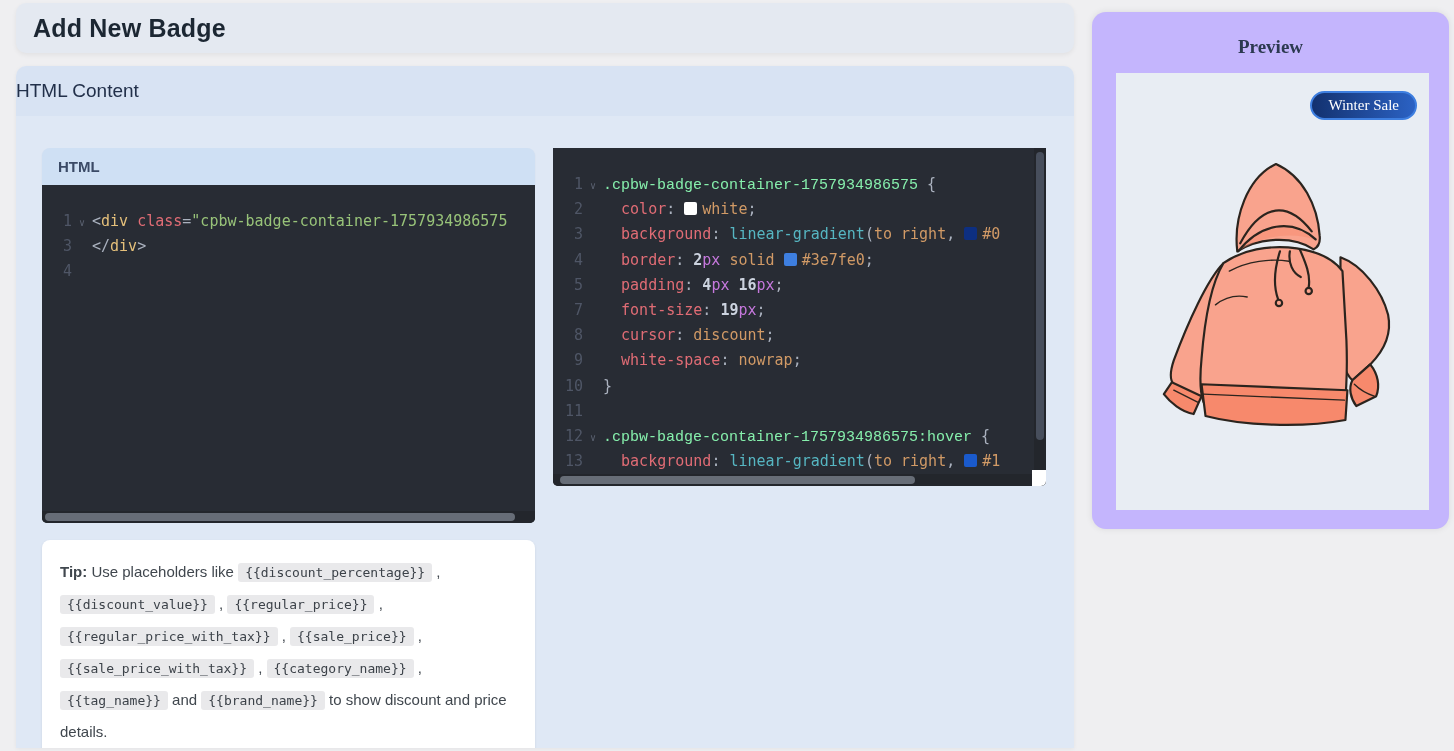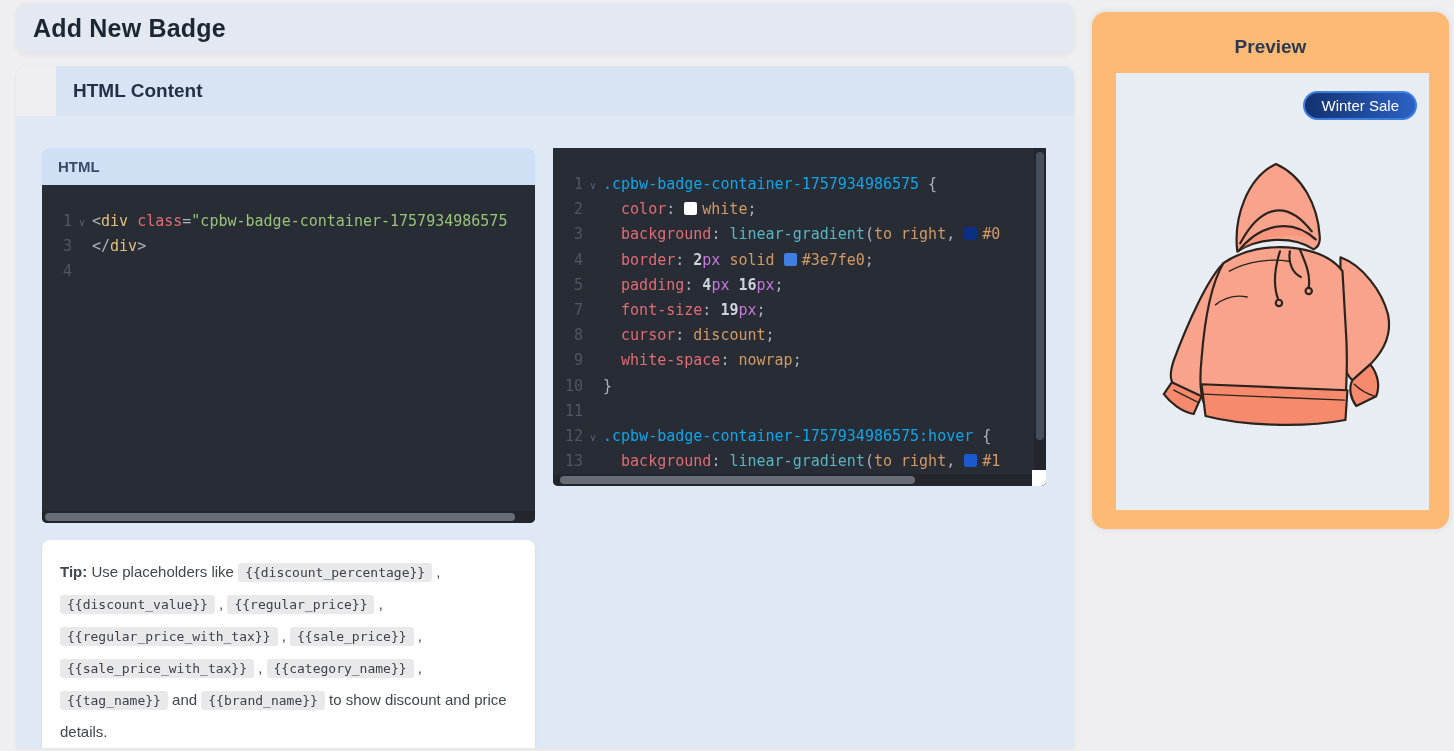--- a/index.html
+++ b/index.html
@@ -18,21 +18,21 @@
     background:#e4e9f1; border-radius:10px; height:50px;
     display:flex; align-items:center; padding-left:17px;
     box-shadow:0 2px 5px rgba(0,0,0,.06);
   }
   .title-card h1 { font-size:25px; font-weight:700; color:#1c2733; letter-spacing:.2px; }
 
   .section { margin-top:13px; border-radius:10px 10px 0 0; overflow:hidden; height:682px;
     box-shadow:0 1px 4px rgba(0,0,0,.05); }
   .section-header {
     height:50px; background:#d8e3f3; display:flex; align-items:center;
-    padding-left:17px; font-size:19px; font-weight:700; color:#22304a;margin-left:40px;
+    font-size:19px; font-weight:400; color:#22304a;
   }
   .section-body { background:#dfe8f5; height:632px; padding:32px 0 0 26px; }
 
   .editors-row { display:flex; gap:18px; }
   .editor-card { width:493px; border-radius:8px; }
   .editor-head {
     height:37px; background:#cfe0f4; border-radius:8px 8px 0 0;
     display:flex; align-items:center; padding-left:16px;
     font-size:15px; font-weight:700; color:#3b4a66;
     box-shadow:0 1px 2px rgba(0,0,0,.06);
@@ -44,21 +44,21 @@
   }
   .code-lines { padding-top:24px; }
   .code-line { white-space:pre; height:25.2px; line-height:25.2px; padding-left:8px; }
   .ln   { display:inline-block; width:22px; text-align:right; color:#4f5666; }
   .fold { display:inline-block; width:20px; text-align:center; color:#5a6170; font-size:10px; }
 
   .tk-pln  { color:#abb2bf; }
   .tk-tag  { color:#e5c07b; }
   .tk-attr { color:#e06c75; }
   .tk-str  { color:#98c379; }
-  .tk-sel  { color:#0ea5e9; }
+  .tk-sel  { color:#86efac;font-family:Liberation Mono, monospace; }
   .tk-prop { color:#e06c75; }
   .tk-val  { color:#d19a66; }
   .tk-fn   { color:#56b6c2; }
   .tk-num  { color:#ccd3df; font-weight:bold; }
   .tk-unit { color:#c678dd; }
   .swatch  { display:inline-block; width:13px; height:13px; border-radius:2px;
              margin-right:5px; vertical-align:-1px; }
 
   .hscroll { position:absolute; bottom:0; left:0; right:0; height:12px; background:#23262c; }
   .hscroll .thumb { position:absolute; top:2px; height:8px; border-radius:4px; background:#676d77; }
@@ -75,21 +75,21 @@
   .tip-card b { font-weight:700; }
   .chip {
     font-family:"DejaVu Sans Mono", monospace; font-size:13px;
     background:#e9e9eb; padding:2px 7px; border-radius:3px;
     color:#3c4249; white-space:nowrap;
   }
 
   
   .preview-card {
     position:absolute; left:1092px; top:12px; width:357px; height:517px;
-    background:#fdba74; border-radius:14px; box-shadow:0 0 7px rgba(0,0,0,.09);
+    background:#c4b5fd; border-radius:14px; box-shadow:0 0 7px rgba(0,0,0,.09);font-family:Liberation Serif, serif;
   }
   .preview-title { text-align:center; margin-top:24px; font-size:19px; font-weight:600; color:#2c3950; }
   .preview-area { margin:15px 20px 0 24px; height:437px; background:#e8edf3; position:relative; }
   .badge-row { display:flex; justify-content:flex-end; padding:18px 12px 0; }
   .badge {
     border:2px solid #3e7fe0; border-radius:20px; padding:4px 16px;
     font-size:15px; color:#ffffff; cursor:pointer; white-space:nowrap;
     background:linear-gradient(to right,#13316f,#2b62c4);
   }
   .hoodie-wrap { display:flex; justify-content:center; margin-top:24px; }

